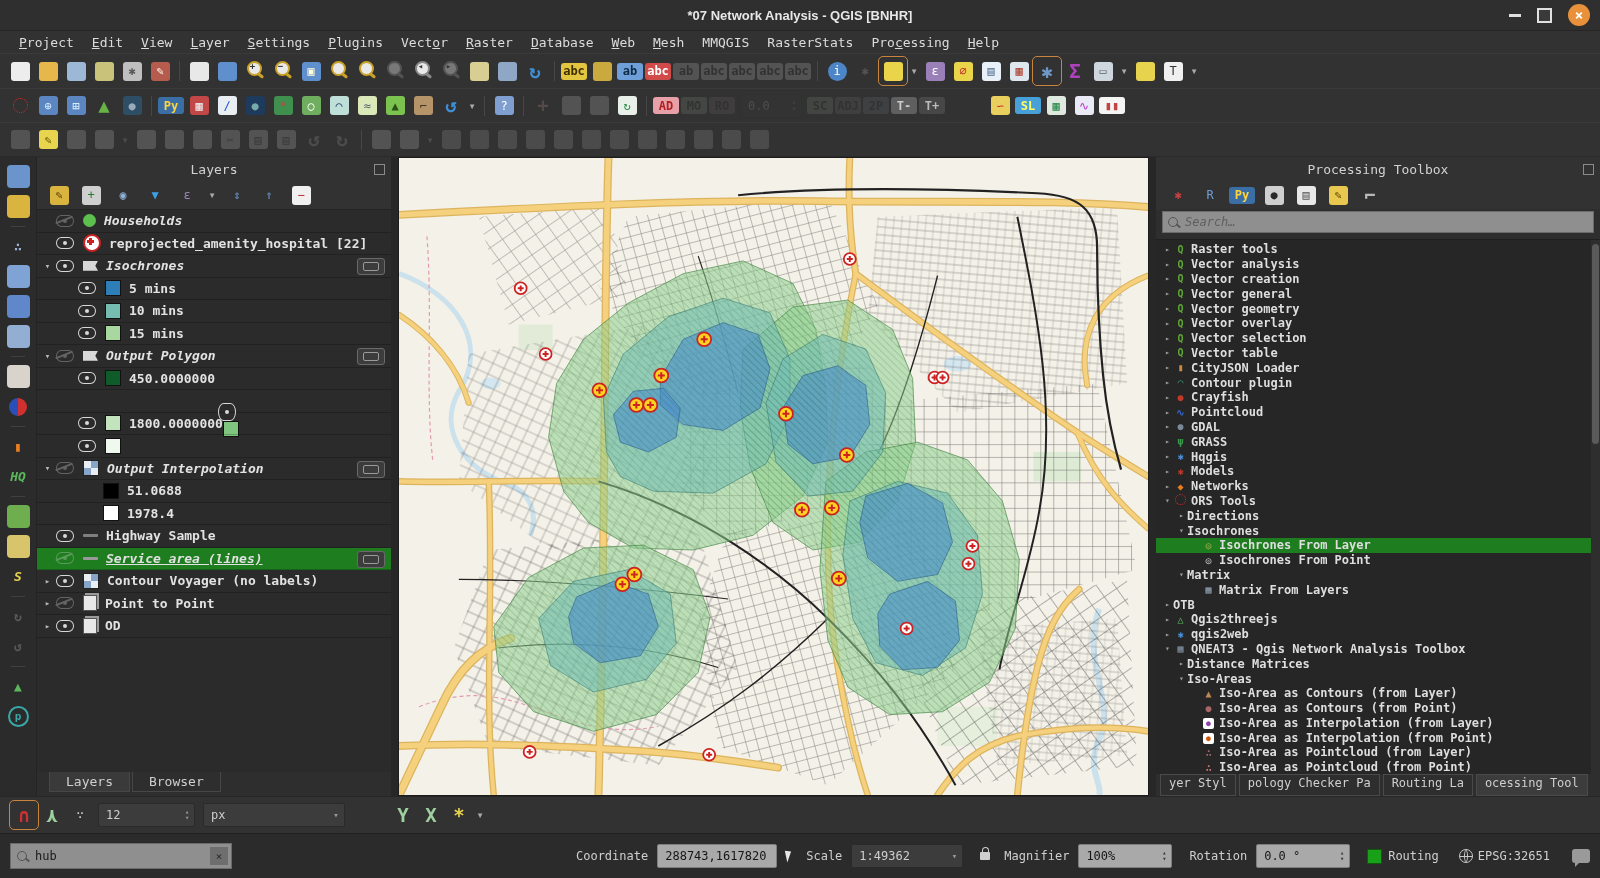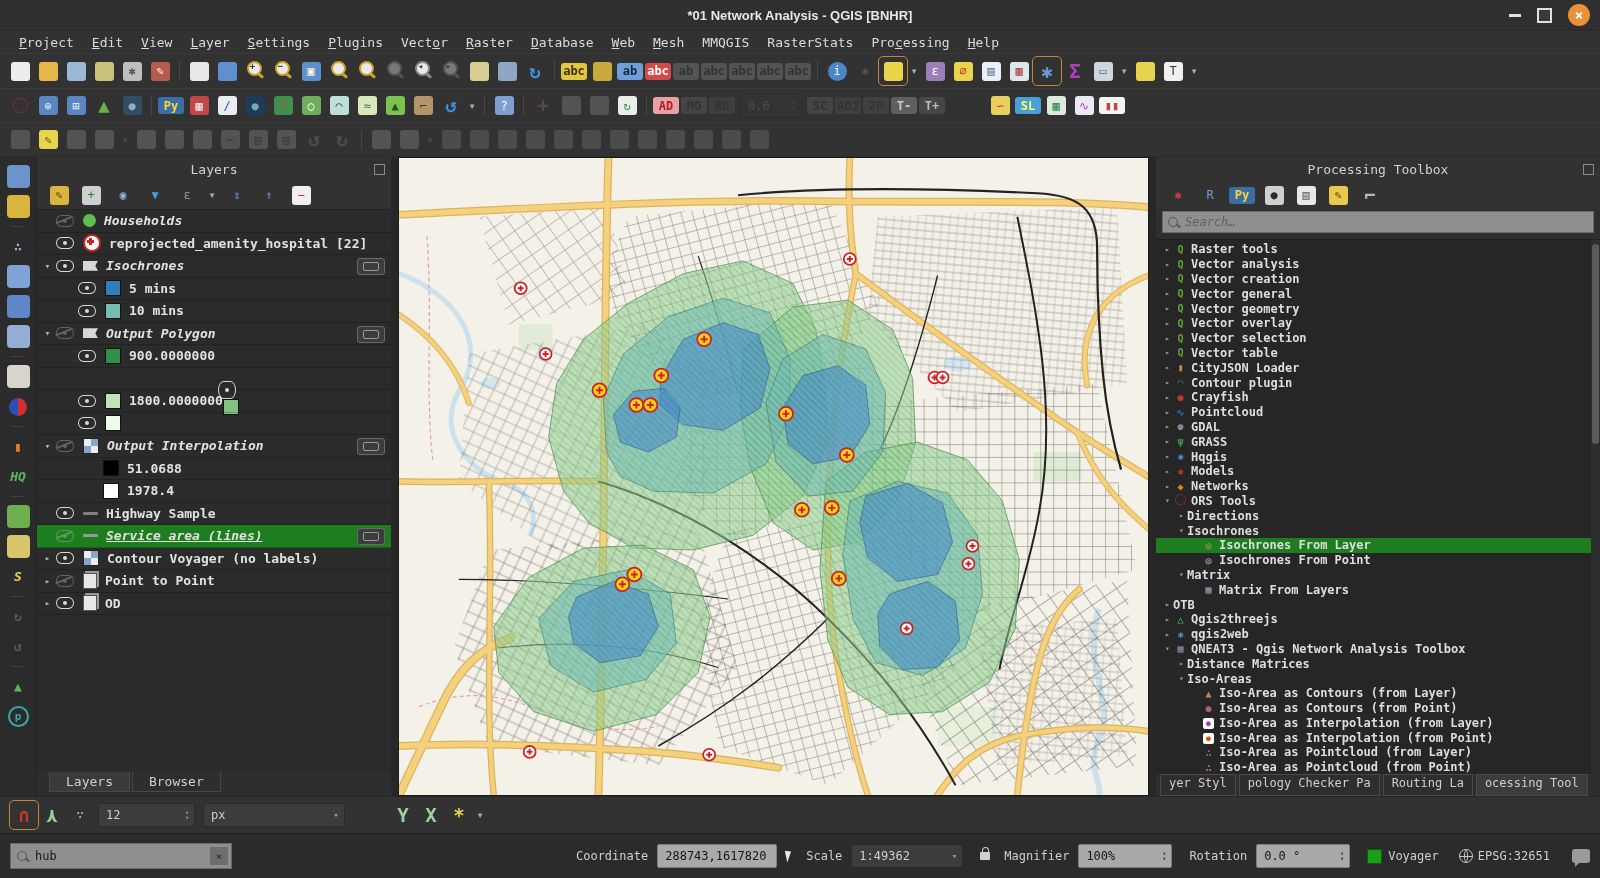--- a/index.html
+++ b/index.html
@@ -138,21 +138,21 @@
   .globe-ic::after{content:"";position:absolute;left:50%;top:0;bottom:0;width:4px;margin-left:-2px;border:1px solid #c8c8c8;border-radius:50%;box-sizing:border-box;}
   .bubble-ic{width:18px;height:14px;background:#9a9a9a;border-radius:3px;position:relative;margin-left:16px;}
   .bubble-ic::after{content:"";position:absolute;left:3px;bottom:-4px;border-left:4px solid #9a9a9a;border-bottom:4px solid transparent;}
 </style>
 </head>
 <body>
 
 <div id="app">
 
   <div id="titlebar">
-    <span class="title">*01 Network Analysis - QGIS [BNHR]</span>
+    <span class="title">*07 Network Analysis - QGIS [BNHR]</span>
     <div id="winbtns">
       <span class="wmin"></span>
       <span class="wmax"></span>
       <span class="wclose">×</span>
     </div>
   </div>
 
   <div id="menubar">
       <span class="mitem"><u>P</u>roject</span>
       <span class="mitem"><u>E</u>dit</span>
@@ -787,32 +787,38 @@
             <span class="eye"></span>
             <span class="sw sw-rect" style="background: rgb(46, 126, 184);"></span>
             <span class="lbl">5 mins</span>
           </div>
           <div class="lrow" style="padding-left: 26px;">
             <span class="exp"></span>
             <span class="eye"></span>
             <span class="sw sw-rect" style="background: rgb(119, 188, 176);"></span>
             <span class="lbl">10 mins</span>
           </div>
+          <div class="lrow" style="padding-left: 26px;">
+            <span class="exp"></span>
+            <span class="eye"></span>
+            <span class="sw sw-rect" style="background: rgb(169, 215, 160);"></span>
+            <span class="lbl">15 mins</span>
+          </div>
           <div class="lrow" style="padding-left: 4px;">
             <span class="exp">▾</span>
             <span class="eye off"></span>
             <span class="sw sw-group"></span>
             <span class="lbl it">Output Polygon</span>
             <span class="indic"></span>
           </div>
           <div class="lrow" style="padding-left: 26px;">
             <span class="exp"></span>
             <span class="eye"></span>
-            <span class="sw sw-rect" style="background: rgb(46, 145, 71);"></span>
-            <span class="lbl">900.0000000</span>
+            <span class="sw sw-rect" style="background: rgb(15, 92, 42);"></span>
+            <span class="lbl">450.0000000</span>
           </div>
           <div class="lrow" style="padding-left: 26px; flex-direction: column;">
             <span class="exp"></span>
             <span class="eye"></span>
             <span class="sw sw-rect" style="background: rgb(127, 197, 127);"></span>
             <span class="lbl">1350.0000000</span>
           </div>
           <div class="lrow" style="padding-left: 26px;">
             <span class="exp"></span>
             <span class="eye"></span>
@@ -1351,18 +1357,18 @@
     <span class="spinbox lite" style="width:92px">
         <span class="v">100%</span>
         <span class="arr">▴<br>▾</span>
       </span>
     <span class="slabel">Rotation</span>
     <span class="spinbox lite" style="width:92px">
         <span class="v">0.0 °</span>
         <span class="arr">▴<br>▾</span>
       </span>
     <span class="chk"></span>
-    <span class="slabel" style="margin-left:6px">Voyager</span>
+    <span class="slabel" style="margin-left:6px">Routing</span>
     <span class="globe-ic"></span>
     <span class="slabel" style="margin-left:5px">EPSG:32651</span>
     <span class="bubble-ic"></span>
   </div>
 </div>
 
 </body></html>

